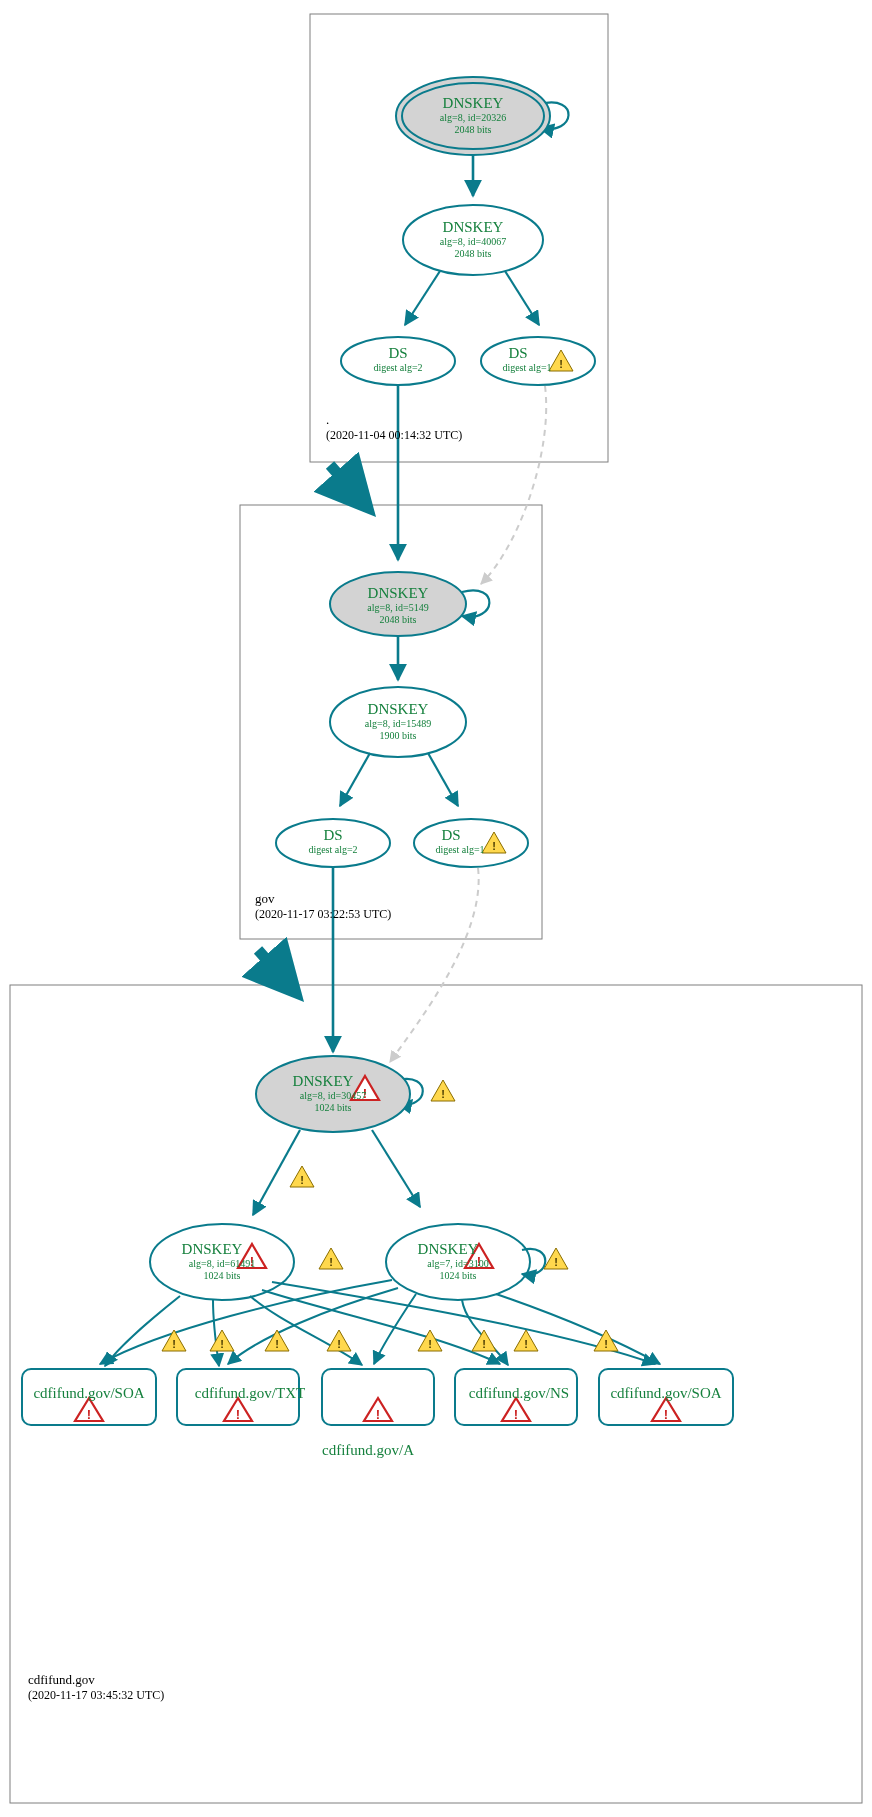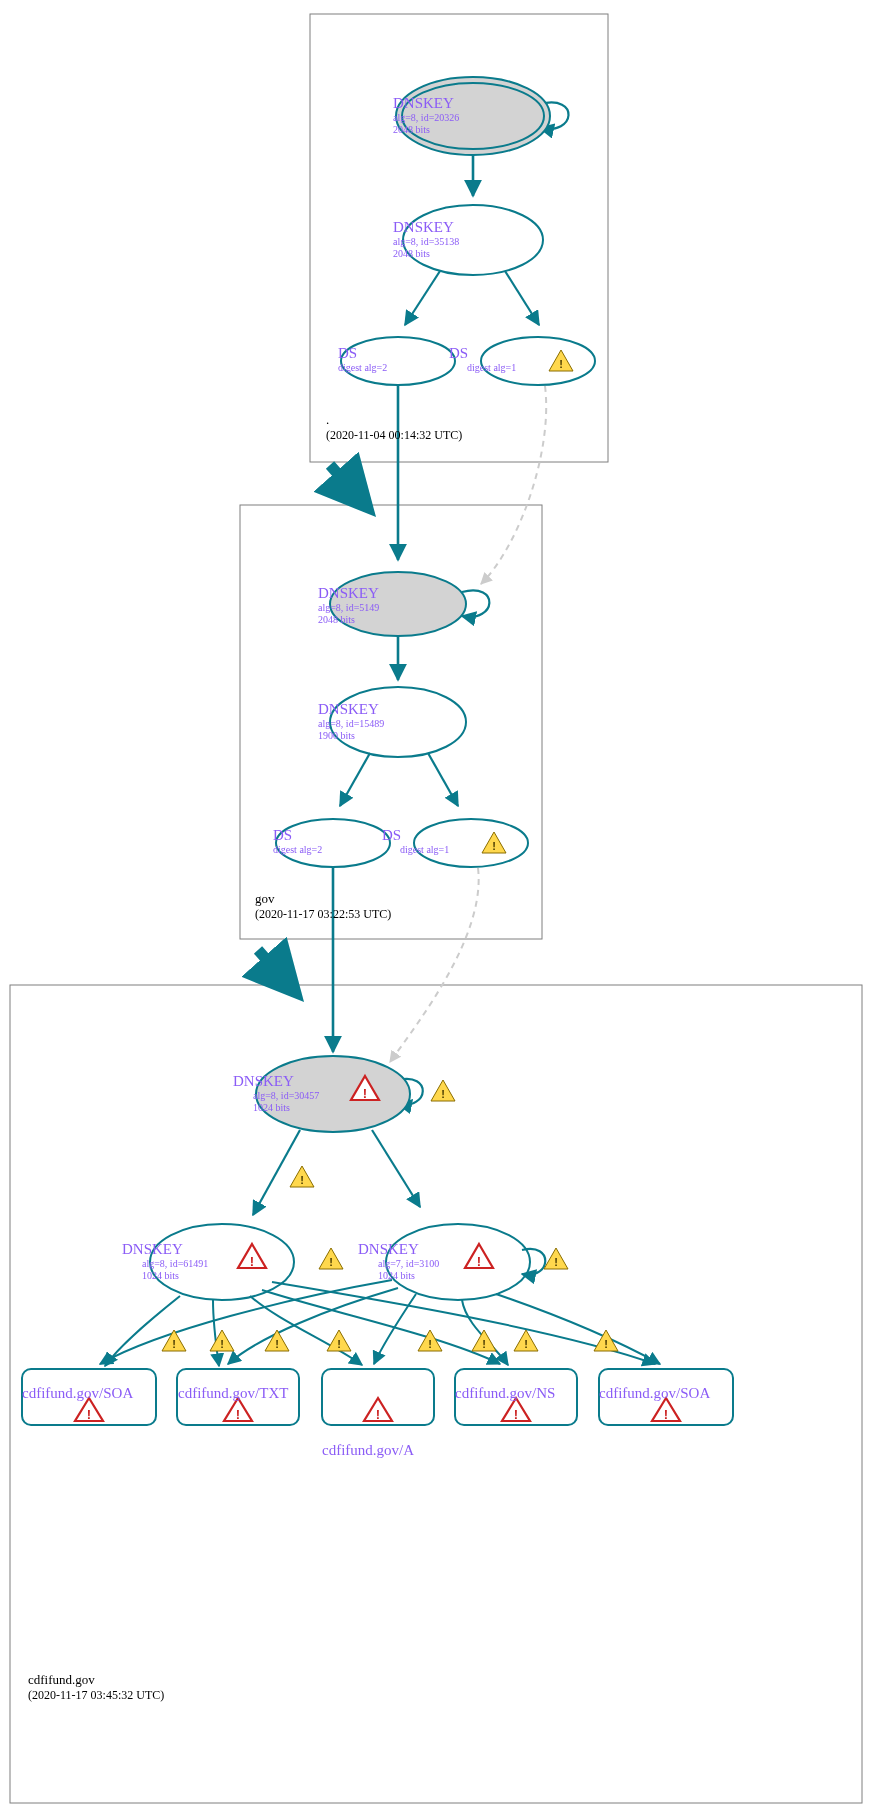--- a/index.html
+++ b/index.html
@@ -24,23 +24,23 @@
   svg.layer {
     position: absolute;
     left: 0;
     top: 0;
     width: 872px;
     height: 1817px;
     pointer-events: none;
   }
   .node-text {
     position: absolute;
-    text-align: left;
+    text-align: center;
     pointer-events: none;
-    color: #8b5cf6;
+    color: #15803d;
     line-height: 1.15;
   }
   .t-big { font-size: 15px; }
   .t-small { font-size: 10px; }
   .zone-label {
     position: absolute;
     font-size: 13px;
     color: #000;
     text-align: left;
   }
@@ -213,21 +213,21 @@
   </svg>
 
   <div class="node-text" style="left:393px; top:95px; width:160px;">
     <div class="t-big">DNSKEY</div>
     <div class="t-small">alg=8, id=20326</div>
     <div class="t-small">2048 bits</div>
   </div>
 
   <div class="node-text" style="left:393px; top:219px; width:160px;">
     <div class="t-big">DNSKEY</div>
-    <div class="t-small">alg=8, id=35138</div>
+    <div class="t-small">alg=8, id=40067</div>
     <div class="t-small">2048 bits</div>
   </div>
 
   <div class="node-text" style="left:338px; top:345px; width:120px;">
     <div class="t-big">DS</div>
     <div class="t-small">digest alg=2</div>
   </div>
 
   <div class="node-text" style="left:467px; top:345px; width:120px;">
     <div class="t-big" style="margin-left:-18px;">DS</div>
@@ -278,21 +278,21 @@
     <div class="t-small">1024 bits</div>
   </div>
 
   <div class="node-text" style="left:378px; top:1241px; width:160px;">
     <div class="t-big" style="margin-left:-20px;">DNSKEY</div>
     <div class="t-small">alg=7, id=3100</div>
     <div class="t-small">1024 bits</div>
   </div>
 
   <div class="node-text t-big" style="left:22px; top:1385px; width:134px;">cdfifund.gov/SOA</div>
-  <div class="node-text t-big" style="left:178px; top:1385px; width:122px;">cdfifund.gov/TXT</div>
+  <div class="node-text t-big" style="left:189px; top:1385px; width:122px;">cdfifund.gov/TXT</div>
   <div class="node-text t-big" style="left:322px; top:1442px; width:92px;">cdfifund.gov/A</div>
   <div class="node-text t-big" style="left:455px; top:1385px; width:128px;">cdfifund.gov/NS</div>
   <div class="node-text t-big" style="left:599px; top:1385px; width:134px;">cdfifund.gov/SOA</div>
 
   <div class="zone-label" style="left:28px; top:1672px;">
     <div>cdfifund.gov</div>
     <div class="ts">(2020-11-17 03:45:32 UTC)</div>
   </div>
 
 </div>

